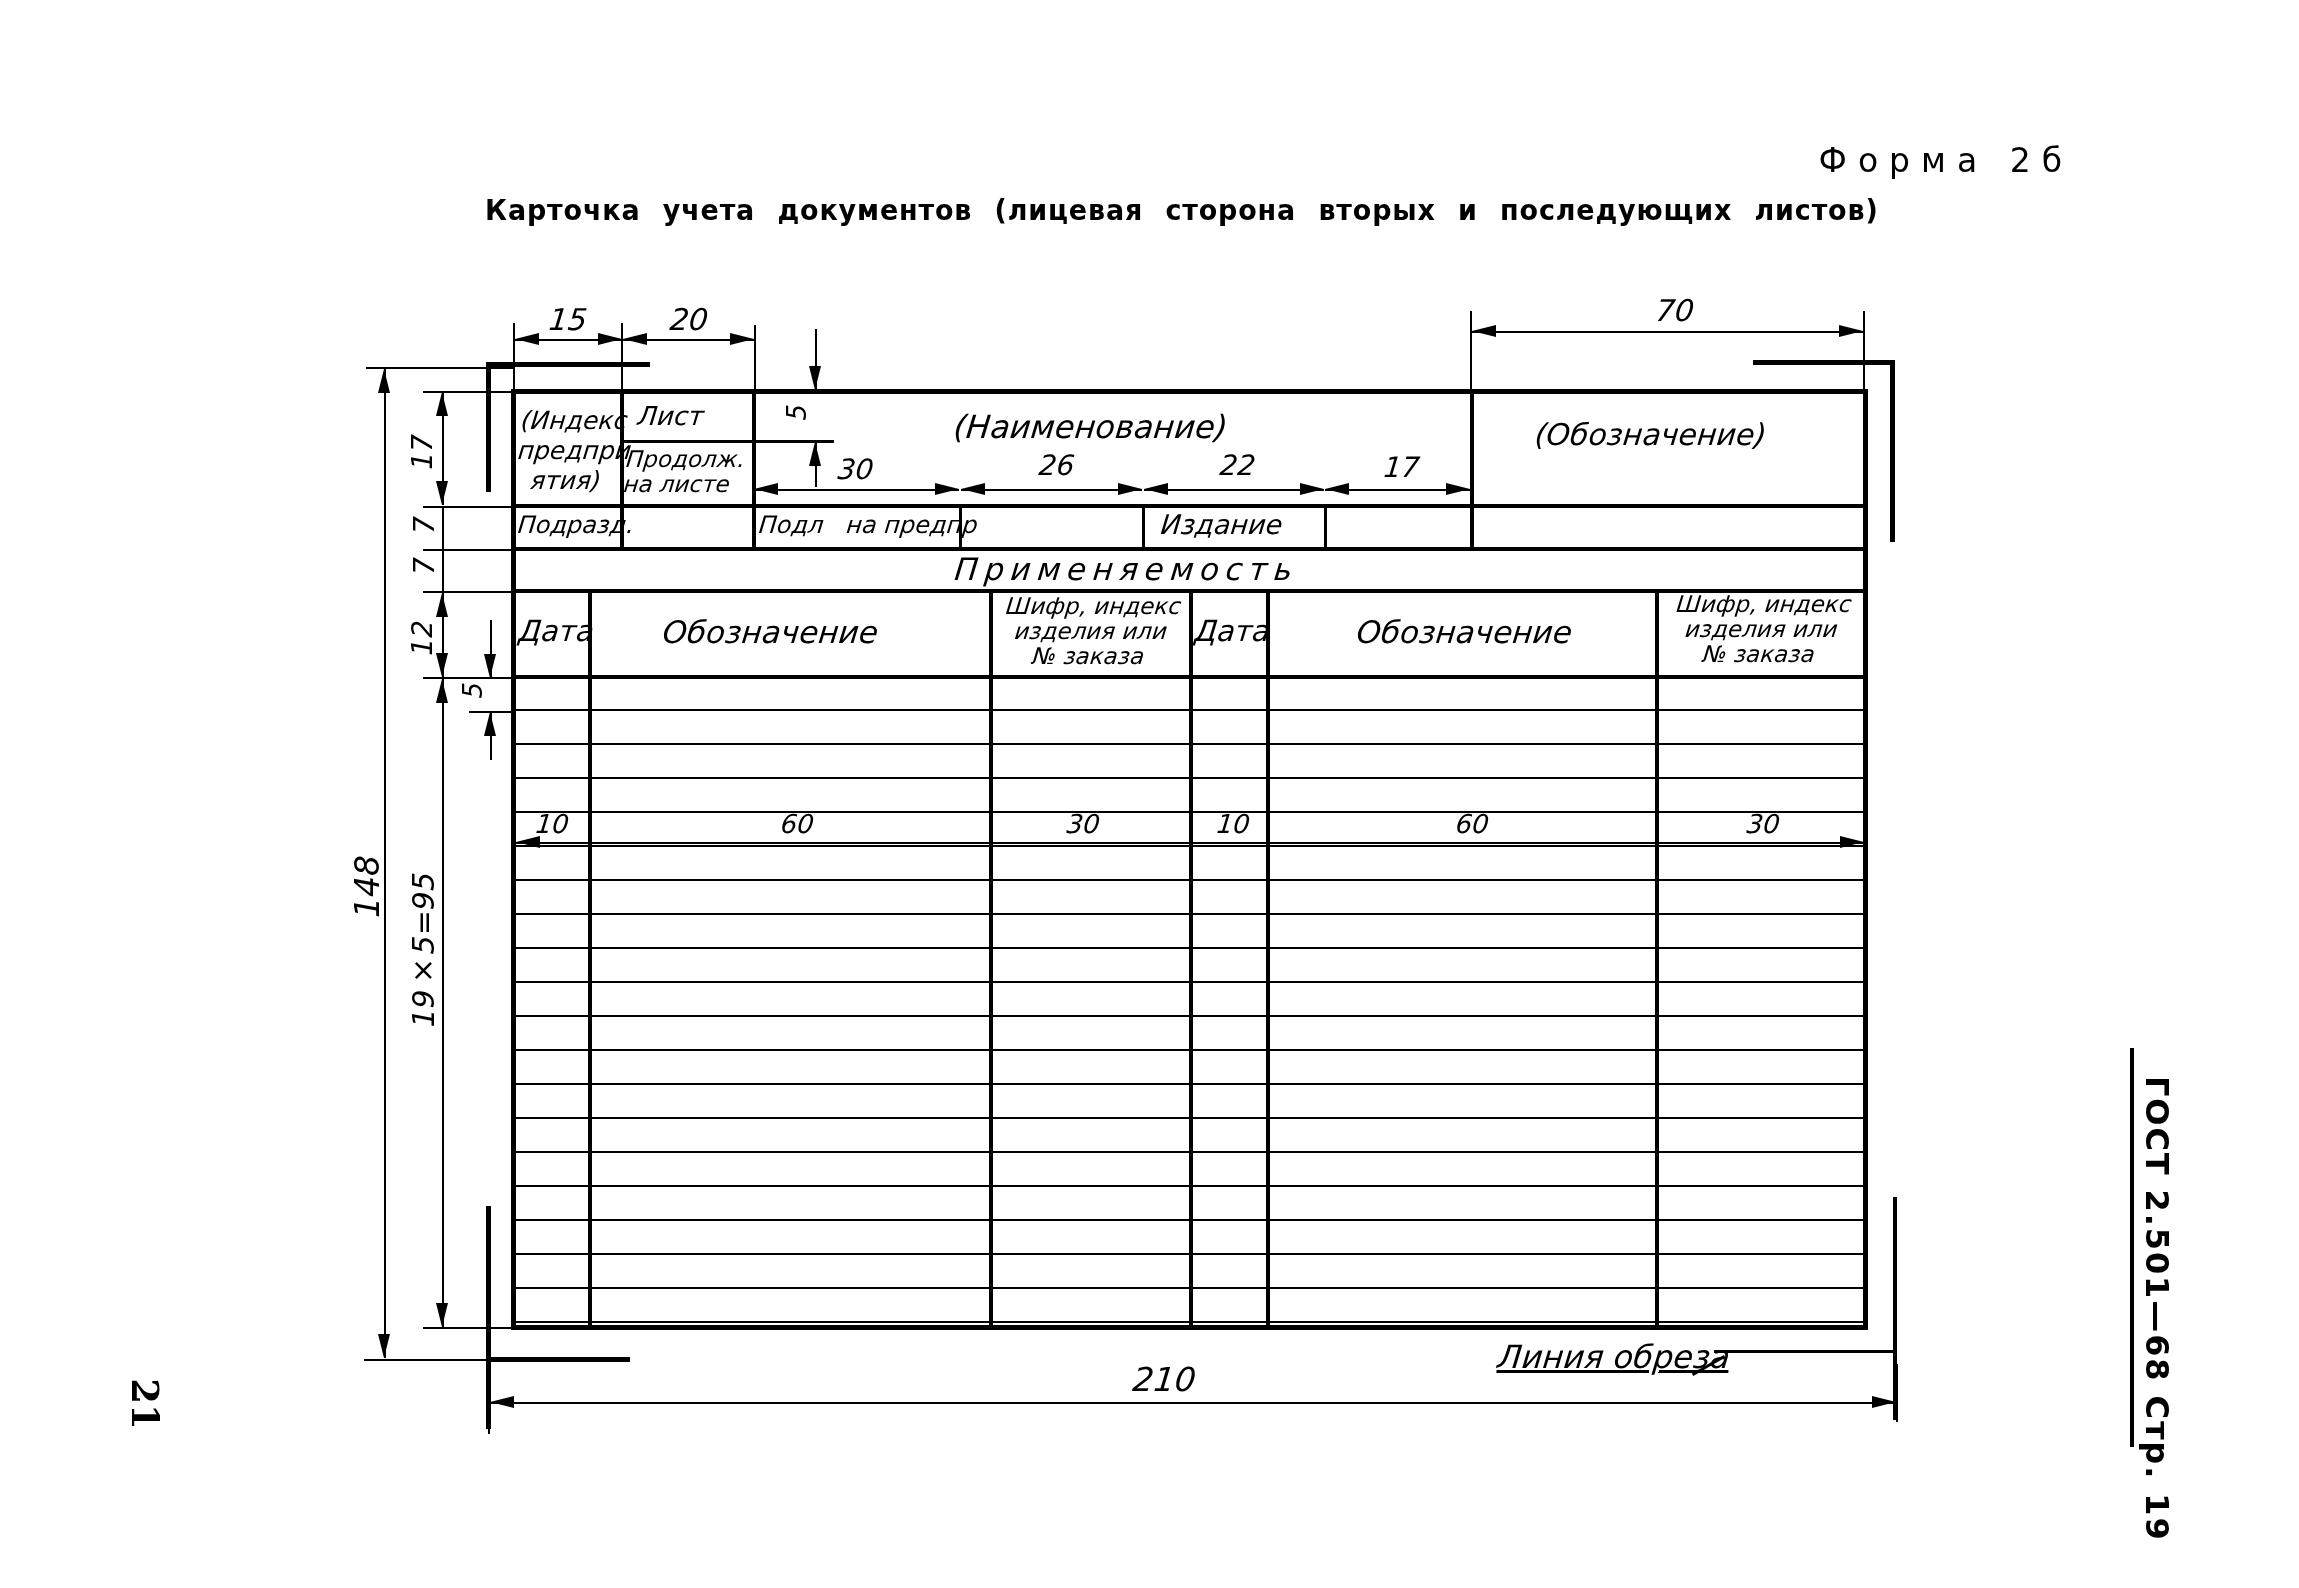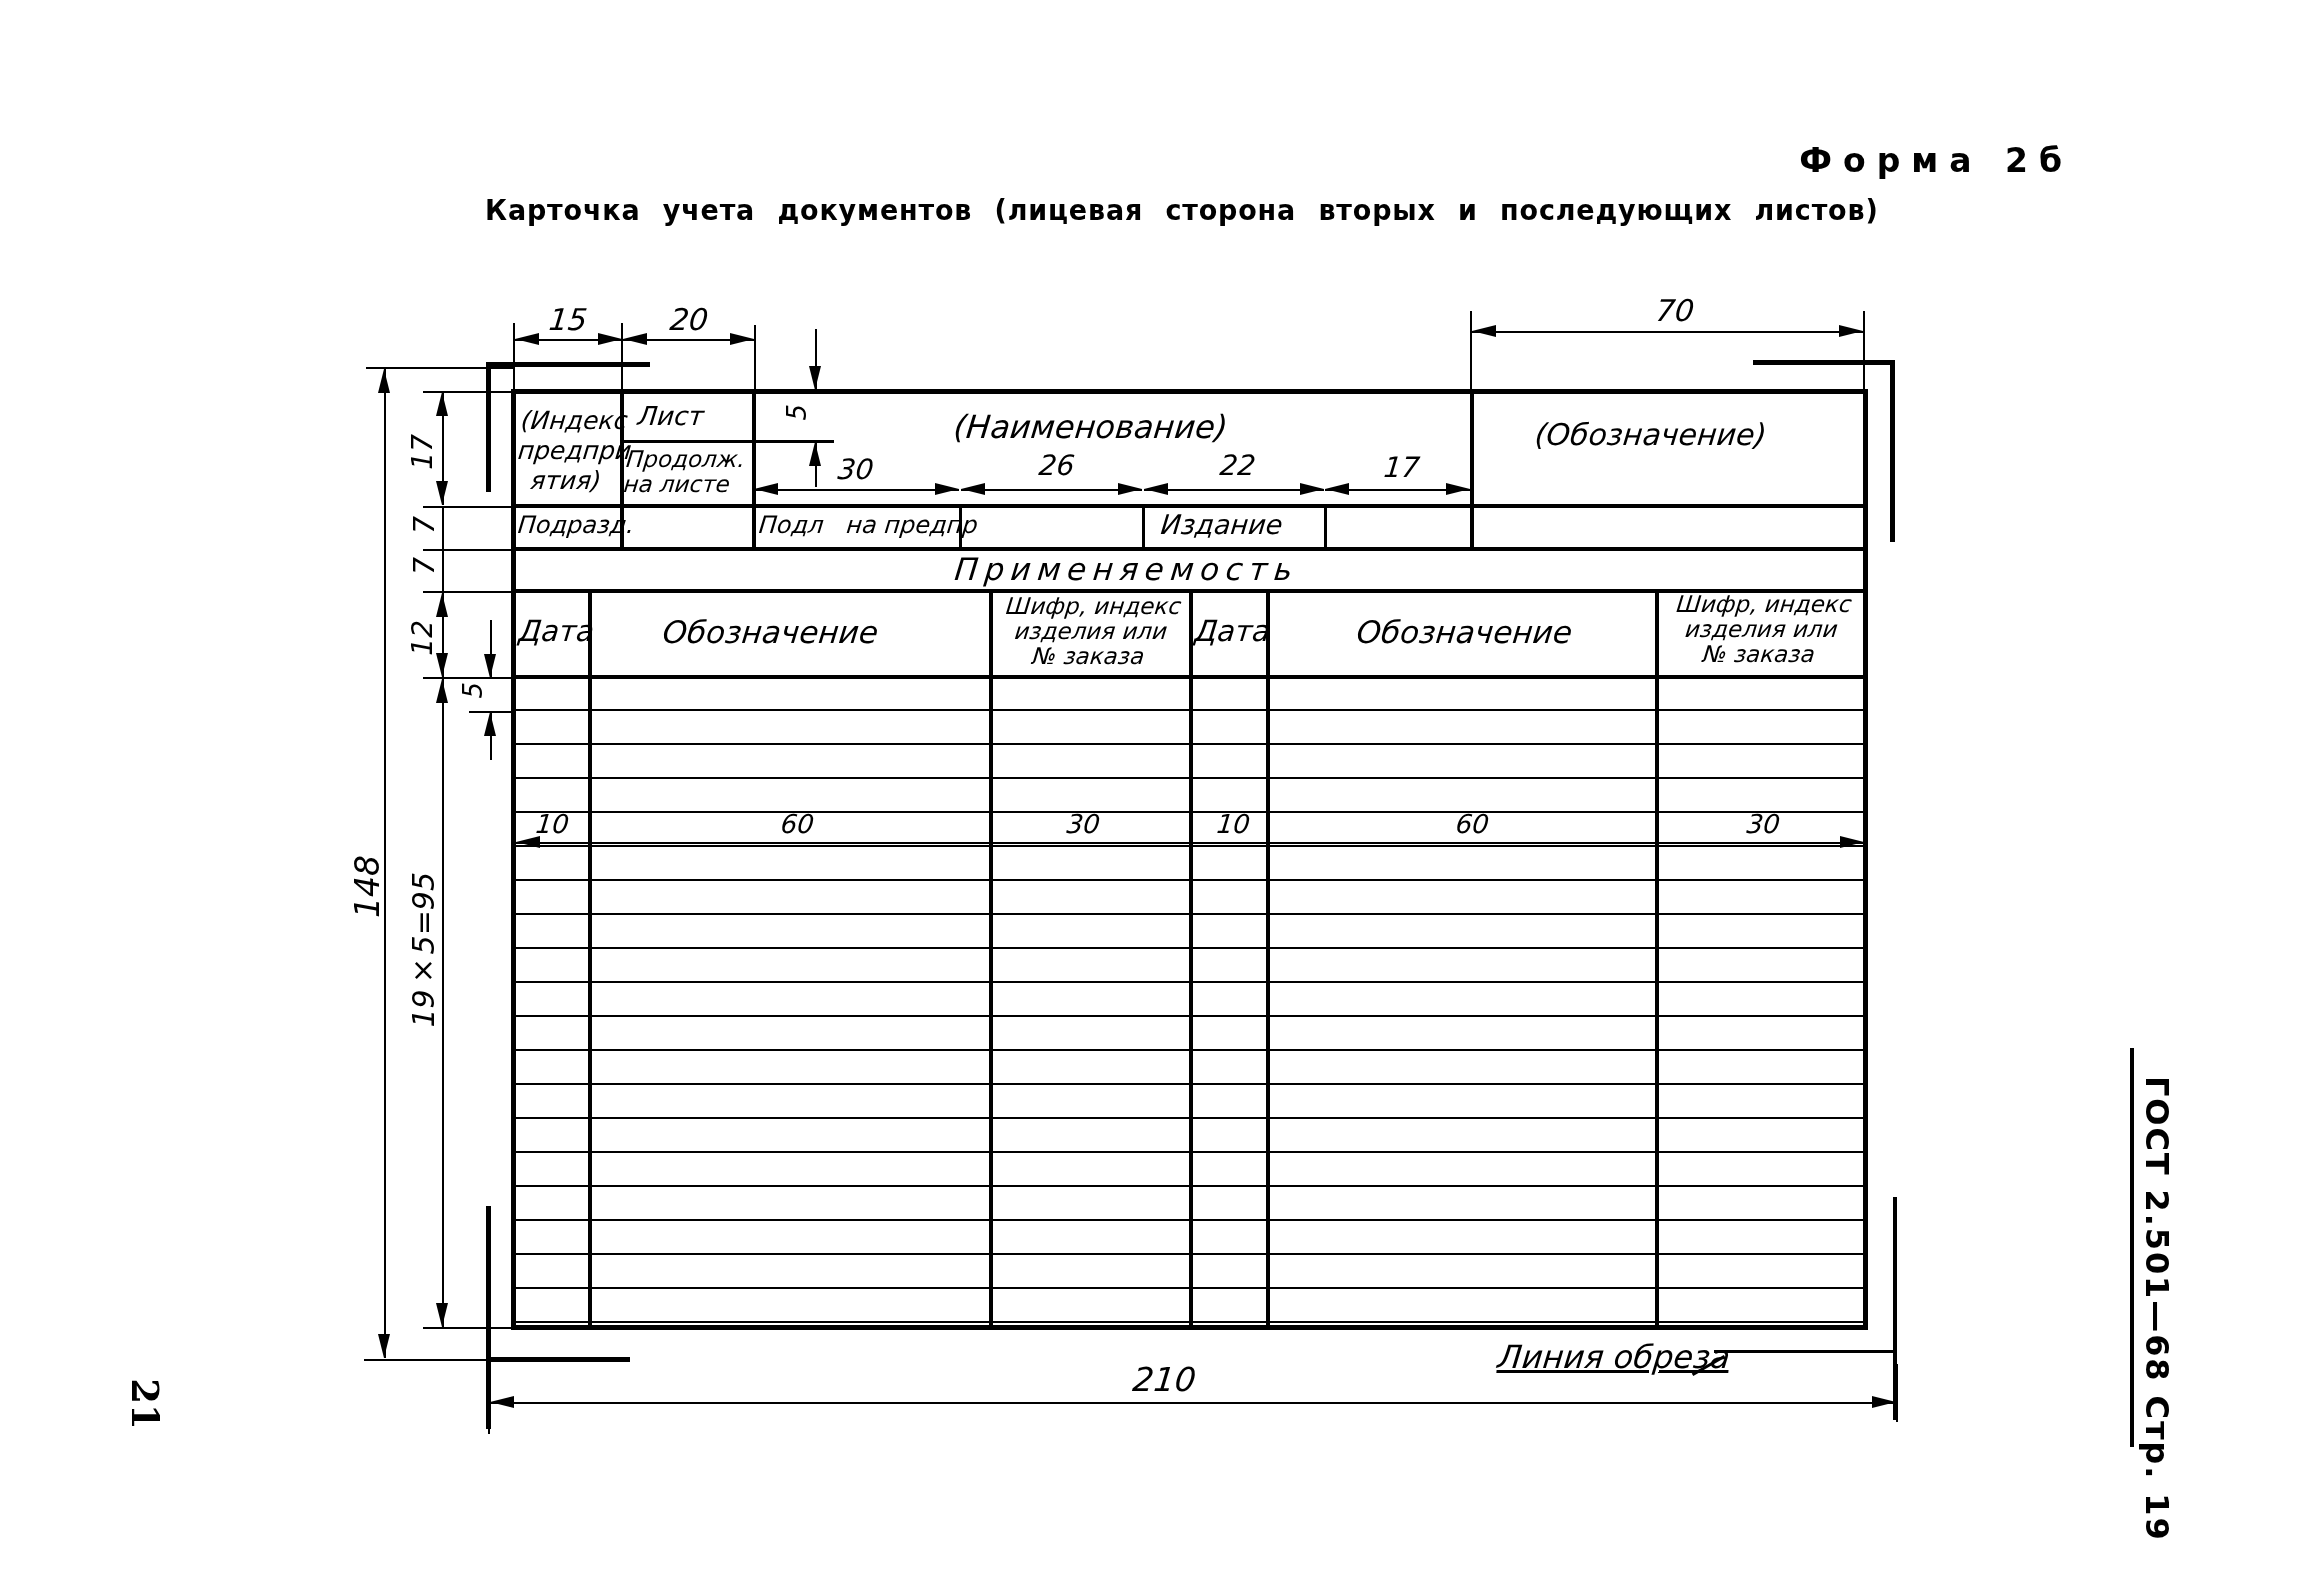--- a/index.html
+++ b/index.html
@@ -1,19 +1,19 @@
 <!DOCTYPE html>
 <html style="font-size:15px"><head>
 <meta charset="utf-8">
 <style>
   html, body { margin:0; padding:0; background:#ffffff; }
   body { width:2299px; height:1589px; position:relative; overflow:hidden; font-family:"DejaVu Sans Condensed","DejaVu Sans",sans-serif; color:#000; }
   .hand { font-family:"DejaVu Sans", sans-serif; font-style:italic; font-weight:normal; transform:skewX(-6deg); white-space:nowrap; }
   .ln { position:absolute; background:#000; }
-  .form-num { position:absolute; right:226px; top:141px; font-family:"DejaVu Sans",sans-serif; font-weight:bold; font-size:33px; letter-spacing:11px; }
+  .form-num { position:absolute; right:226px; top:141px; font-family:"DejaVu Sans",sans-serif; font-weight:normal; font-size:33px; letter-spacing:11px; }
   .doc-title { position:absolute; left:485px; top:193px; font-family:"DejaVu Sans",sans-serif; font-weight:bold; font-size:29px; word-spacing:13px; letter-spacing:0.9px; transform:scaleX(0.93); transform-origin:left; }
   .lbl { position:absolute; font-size:26px; }
   .small { font-size:22px; line-height:20.4px; }
   .dim { position:absolute; font-size:30px; }
   .vert { writing-mode:vertical-rl; transform:rotate(180deg); }
   .arrow-l::before, .arrow-r::after { content:""; position:absolute; top:-5.6px; border-top:6.5px solid transparent; border-bottom:6.5px solid transparent; }
   .arrow-l::before { left:0; border-right:24px solid #000; }
   .arrow-r::after { right:0; border-left:24px solid #000; }
   .arrow-u::before, .arrow-d::after { content:""; position:absolute; left:-5.6px; border-left:6.5px solid transparent; border-right:6.5px solid transparent; }
   .arrow-u::before { top:0; border-bottom:24px solid #000; }

